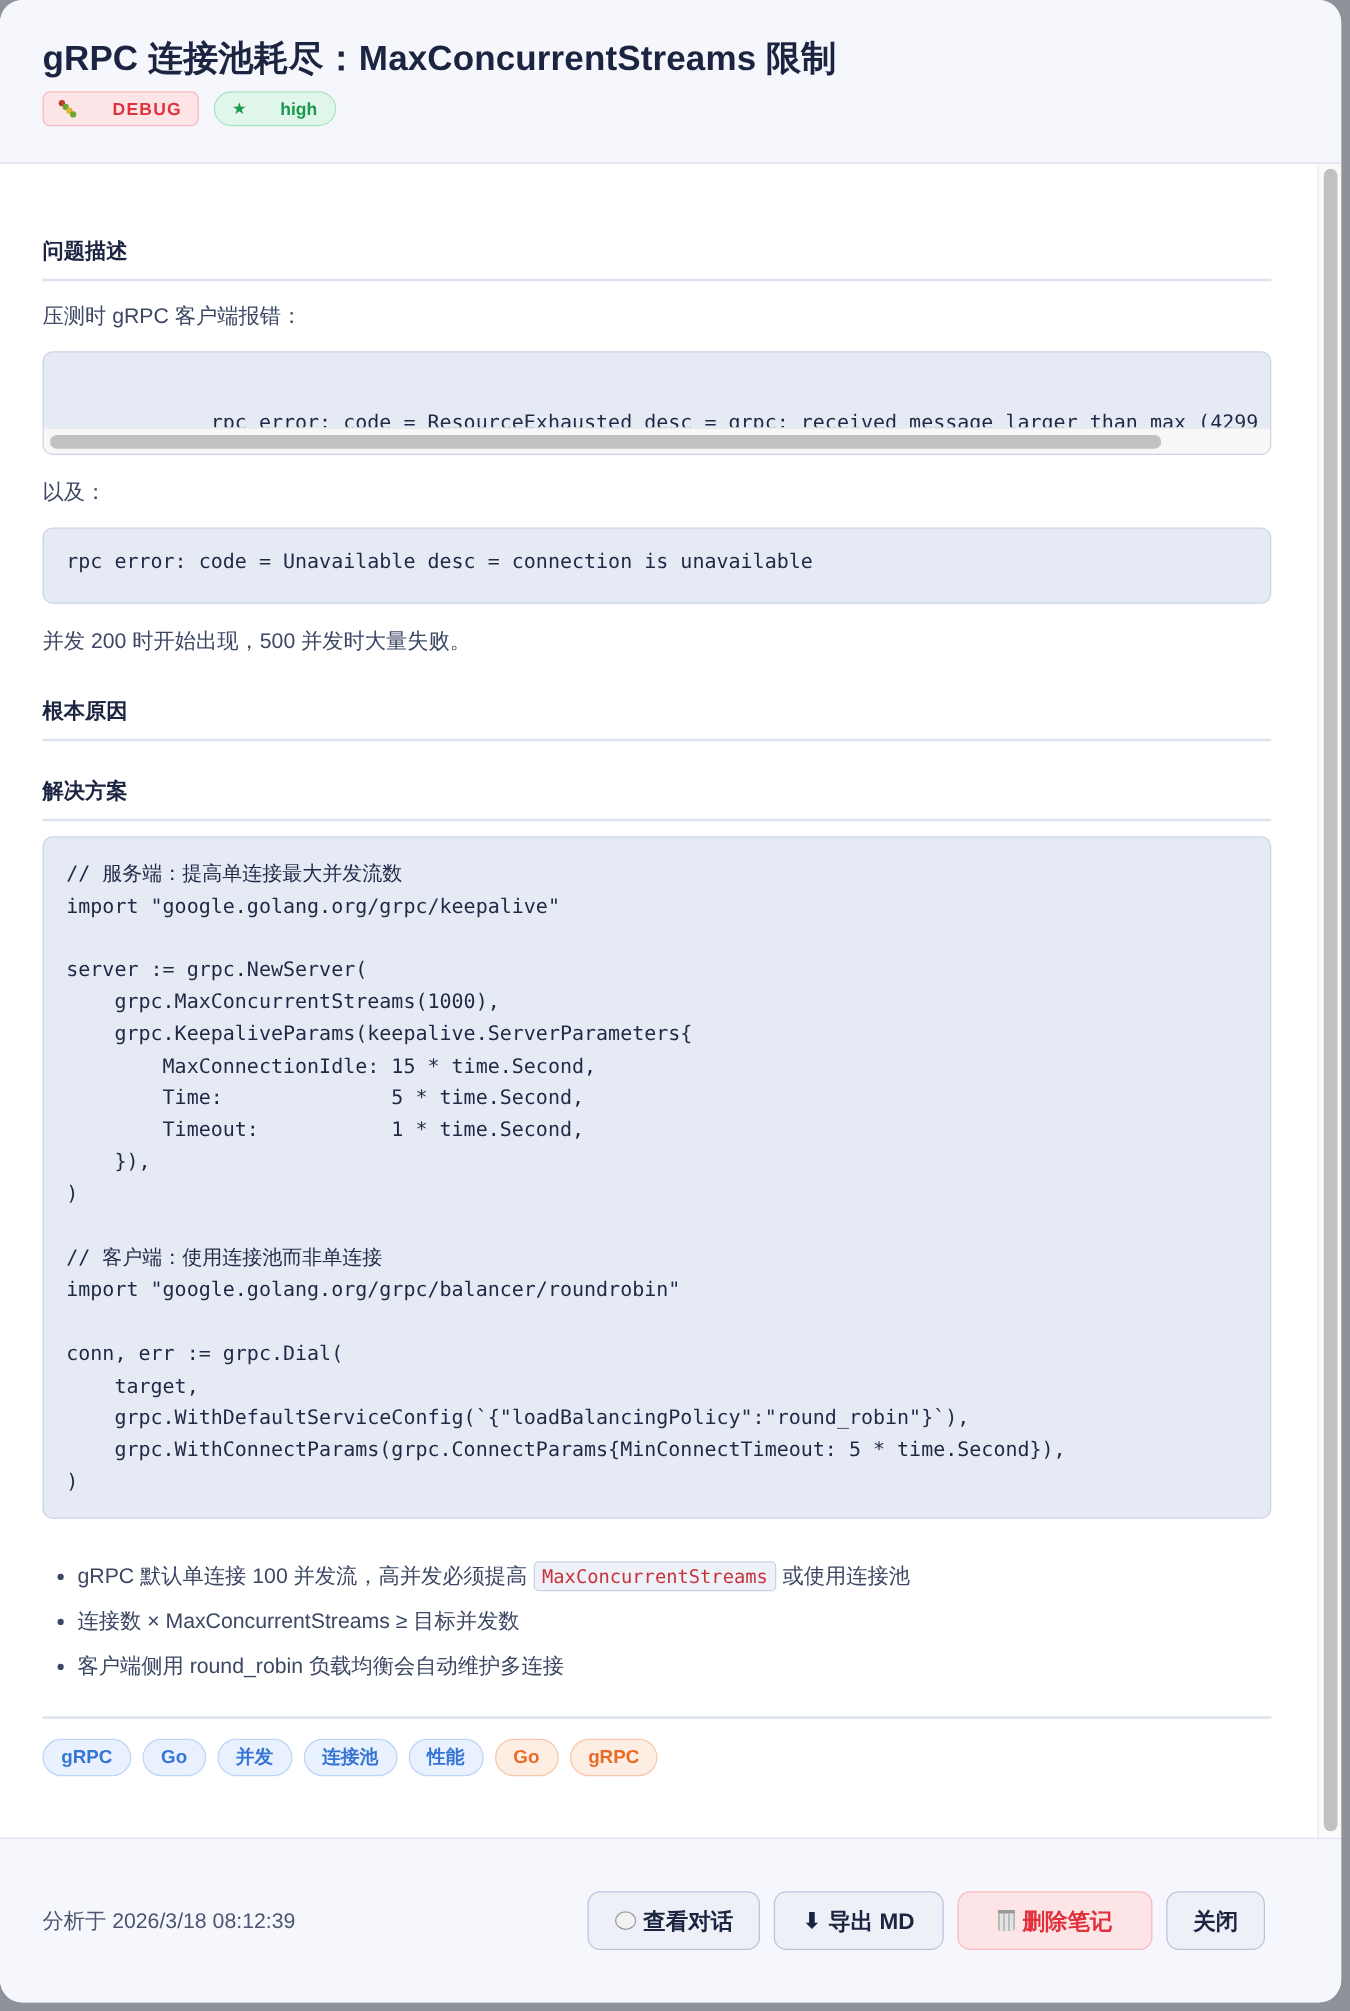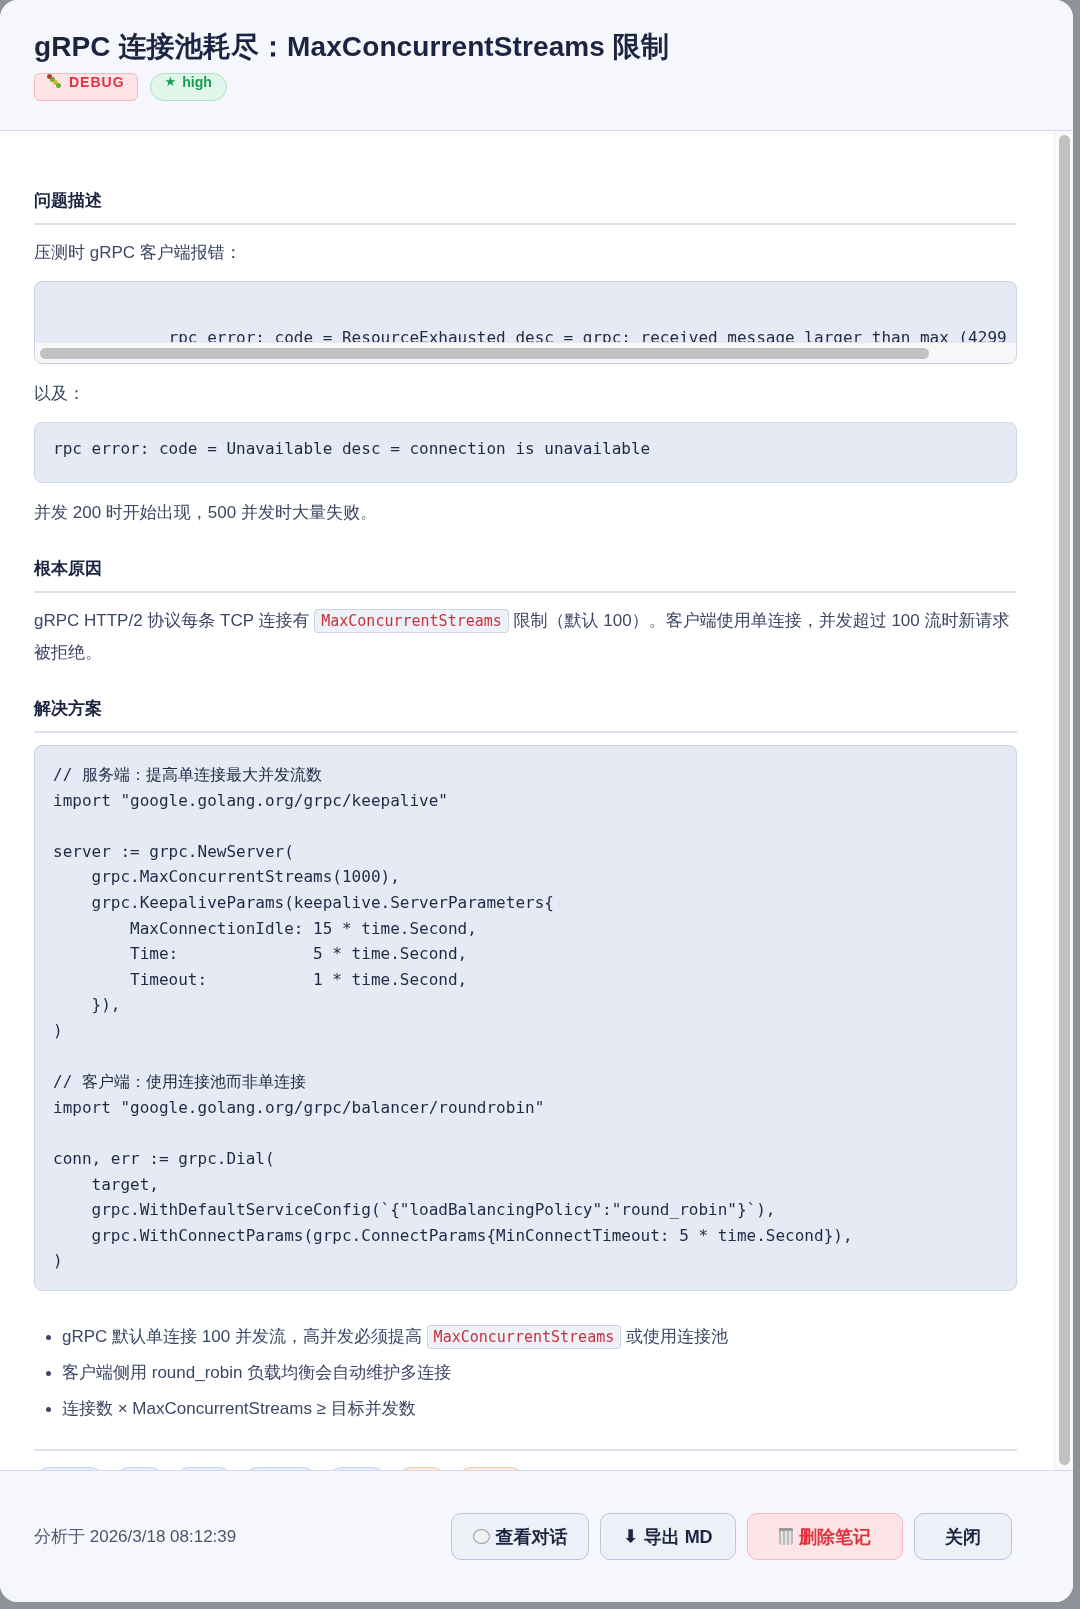--- a/index.html
+++ b/index.html
@@ -23,23 +23,24 @@
     background: #f5f7fc;
     border-bottom: 1px solid #d3d9ea;
     padding: 33px 34px 0 34px;
   }
   .modal-title {
     font-size: 28px; font-weight: 700; color: #1b2440;
     line-height: 28px; letter-spacing: 0.1px;
   }
   .badges { display: flex; gap: 12px; margin-top: 12px; }
   .badge {
-    height: 28px; display: inline-flex; align-items: flex-start;
+    height: 28px; display: inline-flex; align-items: center;
     padding: 0 12px; font-size: 14px; font-weight: 700;
     border-radius: 6px;
+    gap: 21px;
   }
   .badge-debug { background: #fde4e6; border: 1px solid #f7b9bf; color: #e0313c; letter-spacing: 1px; }
   .badge-high { background: #e0f6ea; border: 1px solid #a9e3c1; color: #199a4d; border-radius: 14px; padding: 0 14px; }
   .badge .ico { margin-right: 6px; font-size: 13px; }
   .bug-glyph { display:inline-block; width:16px; height:14px; position:relative; margin-right:6px; }
   .bug-glyph i { position:absolute; width:5px; height:5px; border-radius:50%; background:#6aa832; }
   .bug-glyph i:nth-child(1){ left:0; top:0; background:#c0392b;}
   .bug-glyph i:nth-child(2){ left:3px; top:3px;}
   .bug-glyph i:nth-child(3){ left:6px; top:6px; background:#e1b12c;}
   .bug-glyph i:nth-child(4){ left:9px; top:9px;}
@@ -119,21 +120,21 @@
   .btn {
     height: 47px; display: inline-flex; align-items: center; justify-content: center;
     padding: 0 19px; font-size: 18px; font-weight: 700; border-radius: 10px;
     background: #eef0f7; border: 1.5px solid #b9c3dc; color: #1b2440; cursor: pointer;
   }
   .btn .ico { margin-right: 6px; font-size: 17px; }
   .btn-danger { background: #fde4e6; border-color: #f7b9bf; color: #e0313c; }
   .btn-chat { width: 138px; }
   .btn-export { width: 136px; }
   .btn-delete { width: 156px; }
-  .btn-close { width: 98px; }
+  .btn-close { width: 79px; }
   .chat-glyph {
     display:inline-block; width:17px; height:15px; border-radius:50%;
     background:#f2f2f2; border:1px solid #9a9a9a; position:relative; margin-right:6px;
   }
   .trash-glyph {
     display:inline-block; width:14px; height:17px; margin-right:6px;
     background: repeating-linear-gradient(90deg,#bbb 0 2px,#e4e4e4 2px 4px);
     border-radius: 1px 1px 3px 3px; border-top: 3px solid #999;
   }
 </style>
@@ -174,21 +175,20 @@
               <div class="h-scroll-thumb"></div>
             </div>
           </div>
           <p class="para">以及：</p>
           <div class="code-block code-single">rpc error: code = Unavailable desc = connection is unavailable</div>
           <p class="para">并发 200 时开始出现，500 并发时大量失败。</p>
         </div>
 
         <div class="section">
           <h2 class="section-title">根本原因</h2>
-          <p class="para"><span>gRPC HTTP/2 协议每条 TCP 连接有 </span><code class="inline-code">MaxConcurrentStreams</code><span> 限制（默认 100）。客户端使用单连接，并发超过 100 流时新请求被拒绝。</span></p>
         </div>
 
         <div class="section">
           <h2 class="section-title">解决方案</h2>
           <div class="code-block code-multi">// 服务端：提高单连接最大并发流数
 import "google.golang.org/grpc/keepalive"
 
 server := grpc.NewServer(
     grpc.MaxConcurrentStreams(1000),
     grpc.KeepaliveParams(keepalive.ServerParameters{
@@ -204,22 +204,22 @@
 conn, err := grpc.Dial(
     target,
     grpc.WithDefaultServiceConfig(`{"loadBalancingPolicy":"round_robin"}`),
     grpc.WithConnectParams(grpc.ConnectParams{MinConnectTimeout: 5 * time.Second}),
 )</div>
         </div>
 
         <div class="section" style="margin-bottom:0">
           <ul class="takeaways">
             <li><span>gRPC 默认单连接 100 并发流，高并发必须提高 </span><code class="inline-code">MaxConcurrentStreams</code><span> 或使用连接池</span></li>
+            <li>连接数 × MaxConcurrentStreams ≥ 目标并发数</li>
             <li>客户端侧用 round_robin 负载均衡会自动维护多连接</li>
-            <li>连接数 × MaxConcurrentStreams ≥ 目标并发数</li>
           </ul>
         </div>
 
         <div class="divider"></div>
 
         <div class="tags">
           <span class="tag tag-blue">gRPC</span>
           <span class="tag tag-blue">Go</span>
           <span class="tag tag-blue">并发</span>
           <span class="tag tag-blue">连接池</span>

